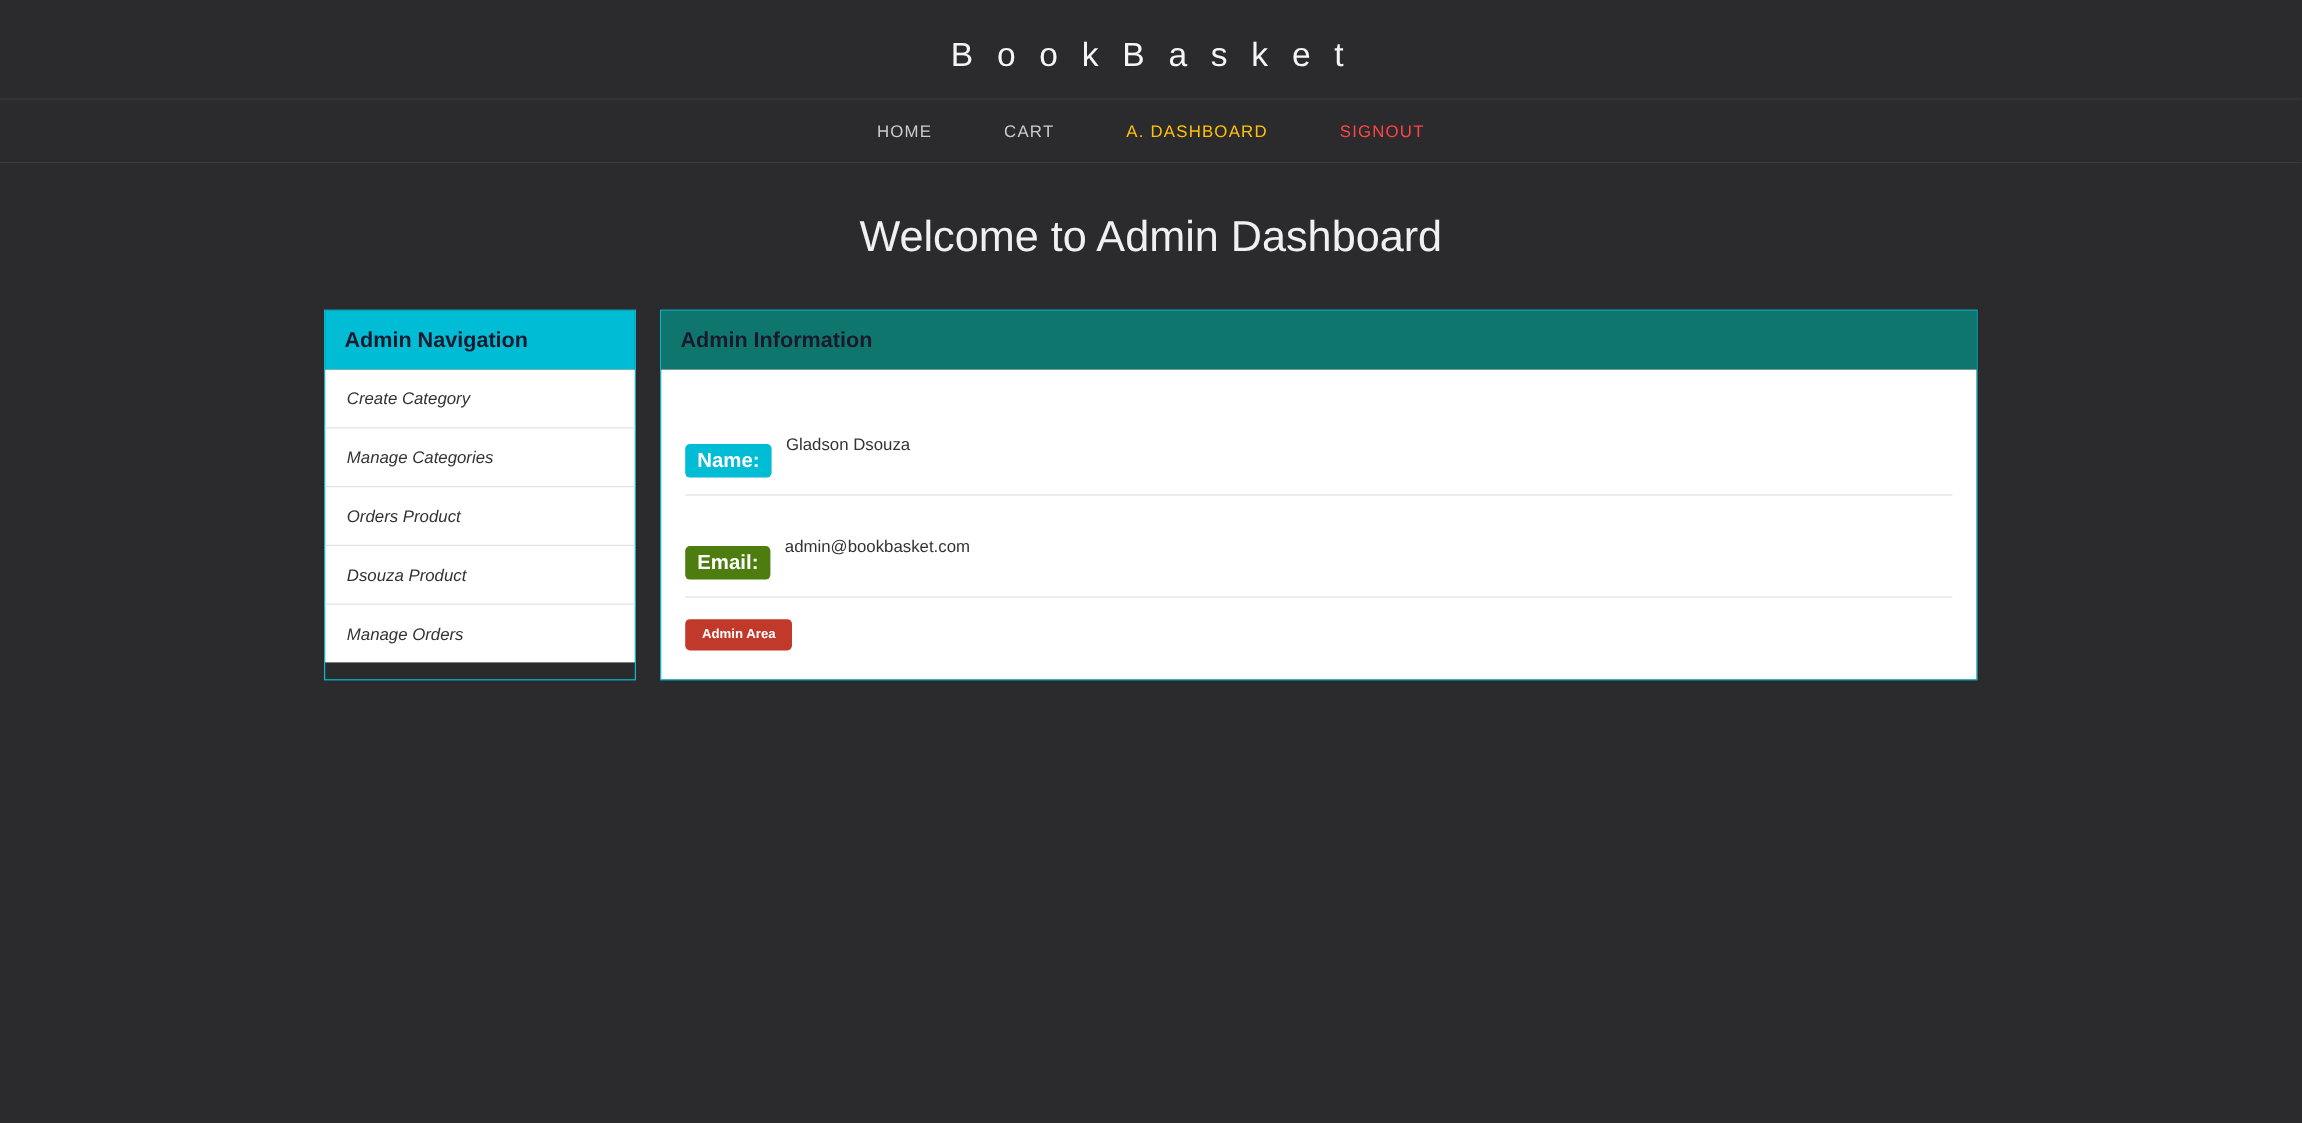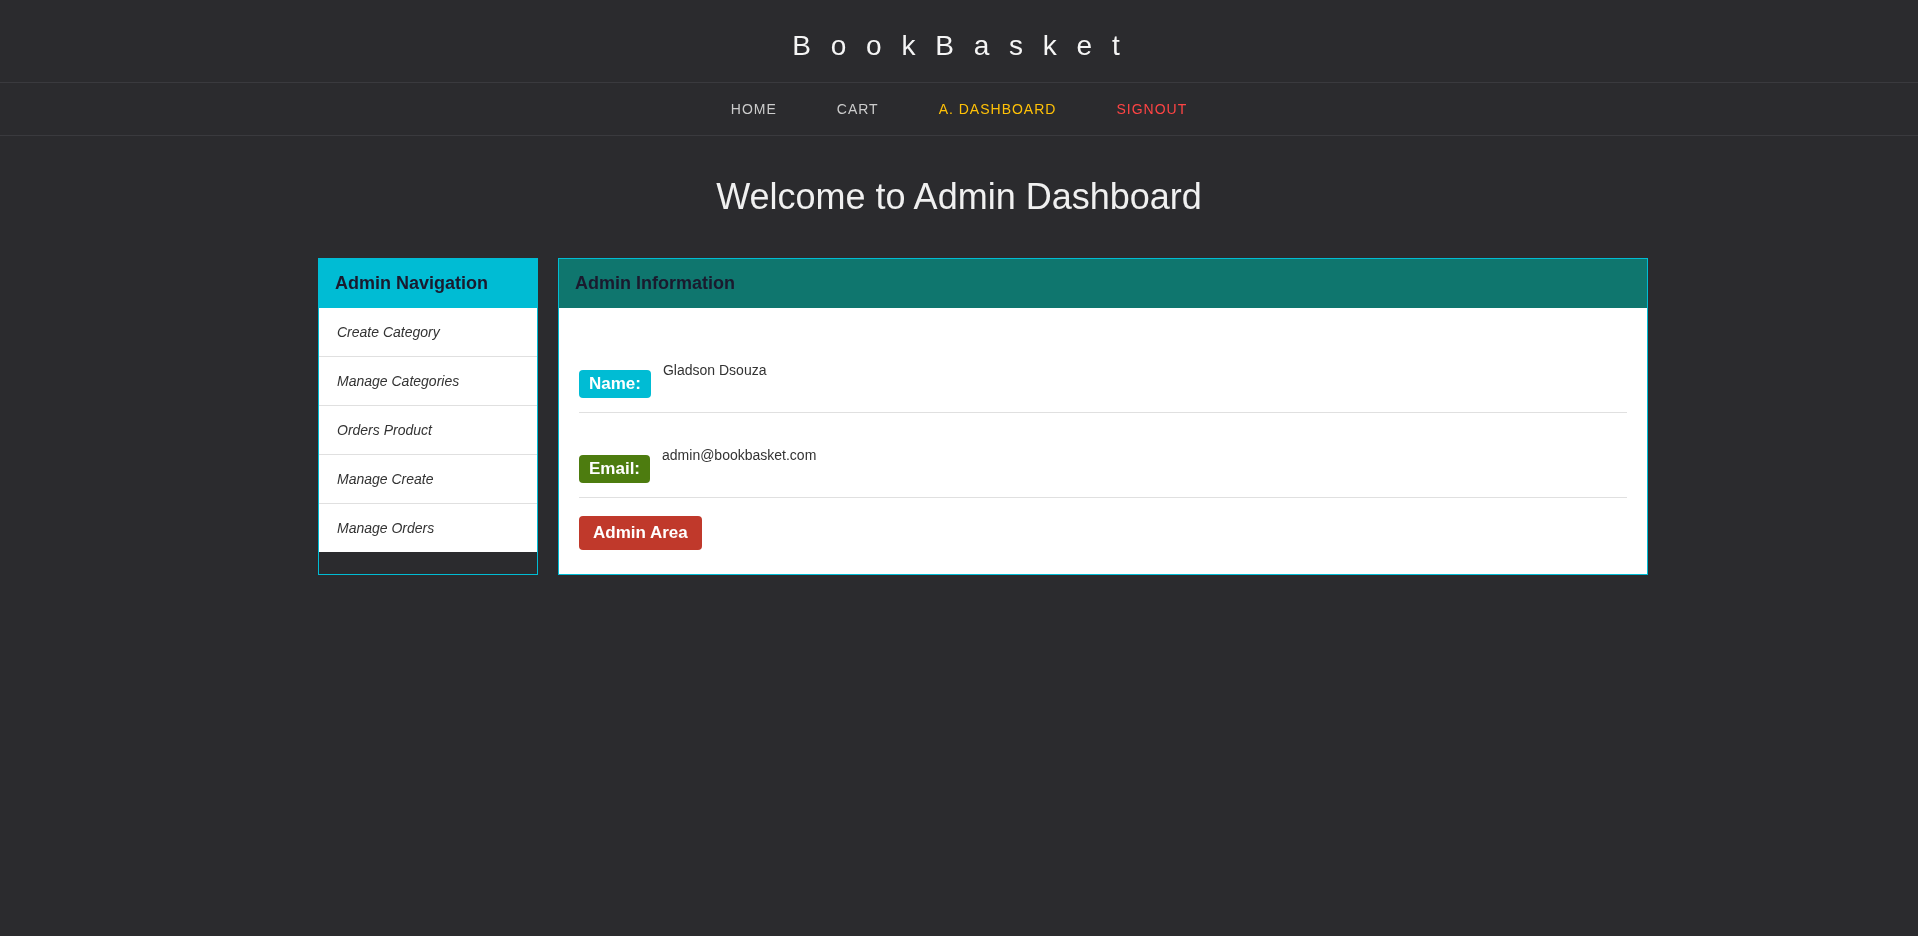--- a/index.html
+++ b/index.html
@@ -68,24 +68,23 @@
 
     
     .main-content {
       display: flex;
       gap: 20px;
       padding: 0 270px;
     }
 
     
     .sidebar {
-      width: 220px;
+      width: 260px;
       flex-shrink: 0;
       border: 1px solid #00bcd4;
-      margin-left: 48px;
     }
 
     .sidebar-header {
       background-color: #00bcd4;
       padding: 14px 16px;
       font-size: 18px;
       font-weight: 600;
       color: #1a1a2e;
     }
 
@@ -166,21 +165,21 @@
     .admin-area-row {
       padding: 18px 0 4px;
     }
 
     .btn-admin-area {
       background-color: #c0392b;
       color: #ffffff;
       border: none;
       padding: 7px 14px;
       border-radius: 4px;
-      font-size: 17px;
+      font-size: 11px;
       font-weight: 600;
       cursor: pointer;
     }
   </style>
 </head>
 <body>
 
 <header class="header">
   <h1 class="site-title">B o o k B a s k e t</h1>
 </header>
@@ -195,21 +194,21 @@
 <h2 class="page-title">Welcome to Admin Dashboard</h2>
 
 <div class="main-content">
 
   <aside class="sidebar">
     <div class="sidebar-header">Admin Navigation</div>
     <nav class="sidebar-nav">
       <a class="sidebar-item">Create Category</a>
       <a class="sidebar-item">Manage Categories</a>
       <a class="sidebar-item">Orders Product</a>
-      <a class="sidebar-item">Manage Create</a>
+      <a class="sidebar-item">Dsouza Product</a>
       <a class="sidebar-item">Manage Orders</a>
     </nav>
   </aside>
 
   <div class="info-panel">
     <div class="info-panel-header">Admin Information</div>
     <div class="info-panel-body">
 
       <div class="info-row">
         <span class="info-badge badge-name">Name:</span>

